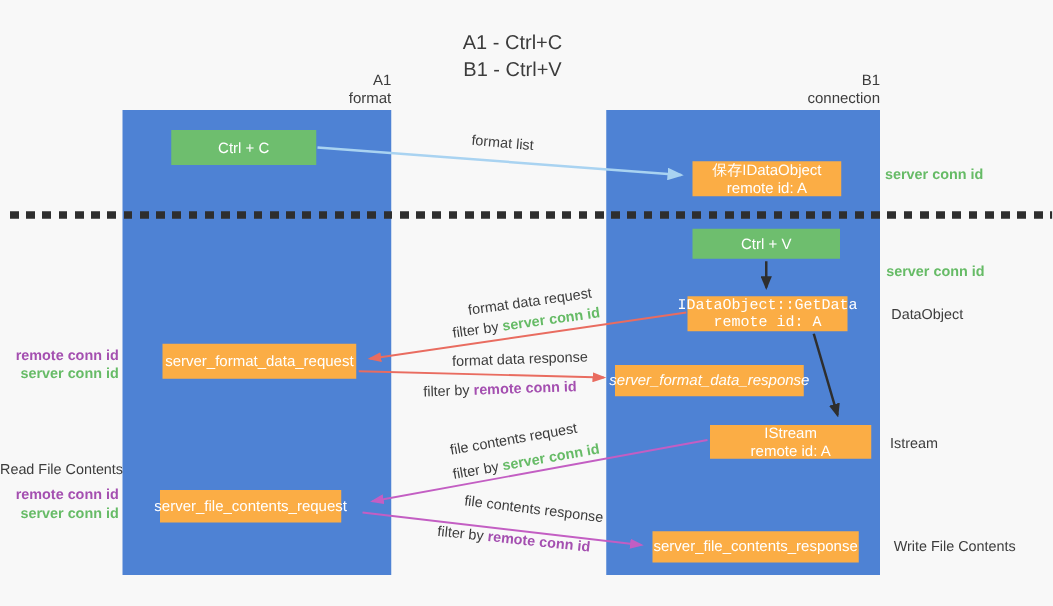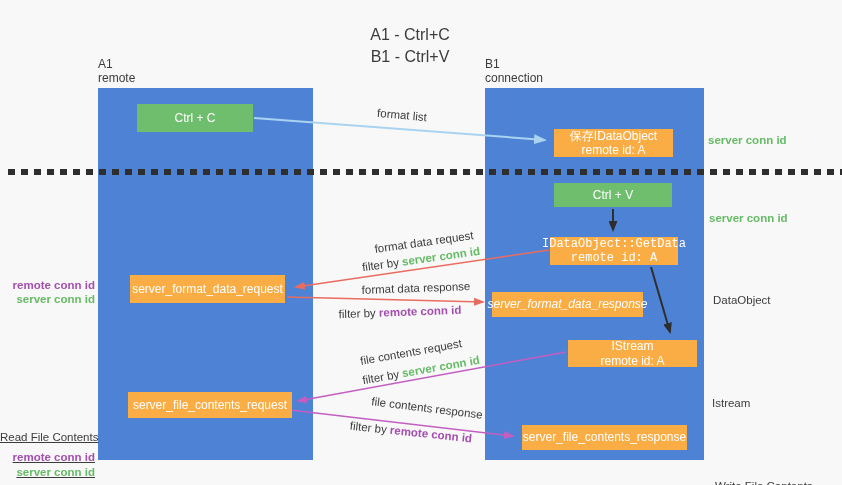--- a/index.html
+++ b/index.html
@@ -1,50 +1,50 @@
 <!DOCTYPE html>
 <html style="--column-blue: #4e82d4; --box-green: #6ebe6e; --box-orange: #fbad45; --arrow-light-blue: #a9d3f1; --arrow-red: #e96c60; --arrow-magenta: #c35ec3; --arrow-black: #2e2e2e; --label-green: #66bb66; --label-purple: #a44fb0; --text-dark: #3c3c3c;"><head>
 <meta charset="utf-8">
 <style>
   html,body{margin:0;padding:0;background:#f8f8f8;}
   .canvas{position:relative;width:842px;height:485px;background:#f8f8f8;
           font-family:"Liberation Sans",sans-serif;color:var(--text-dark);overflow:hidden;}
   .title{position:absolute;left:0;top:24px;width:820px;text-align:center;
          font-size:16px;line-height:1.35;color:var(--text-dark);}
-  .hdr{position:absolute;top:57px;text-align:left;font-size:12px;line-height:1.2;color:var(--text-dark);}
+  .hdr{position:absolute;top:57px;text-align:right;font-size:12px;line-height:1.2;color:var(--text-dark);}
   .col{position:absolute;top:88px;height:372px;background:var(--column-blue);}
   .dotted{position:absolute;left:8px;top:169px;width:834px;height:6px;
           background:repeating-linear-gradient(90deg,var(--arrow-black) 0 7px,transparent 7px 13px);}
   svg.overlay{position:absolute;left:0;top:0;pointer-events:none;}
   .node{position:absolute;display:flex;flex-direction:column;align-items:center;justify-content:center;
         color:#ffffff;font-size:12px;line-height:1.2;text-align:center;white-space:nowrap;}
   .green{background:var(--box-green);}
   .orange{background:var(--box-orange);}
   .albl{position:absolute;font-size:11.5px;white-space:nowrap;color:var(--text-dark);
         transform-origin:center;}
   .ctr{transform:translate(-50%,-50%);}
   .side{position:absolute;font-size:11.5px;white-space:nowrap;line-height:1.25;}
   .green-t{color:var(--label-green);font-weight:bold;}
   .purple-t{color:var(--label-purple);font-weight:bold;}
-  .dark-t{color:var(--text-dark);margin-top:48px;}
+  .dark-t{color:var(--text-dark);}
   .right-align{text-align:right;}
 </style>
 </head>
 <body>
 
 <div class="canvas">
 
   <div class="title">
     <div>A1 - Ctrl+C</div>
     <div>B1 - Ctrl+V</div>
   </div>
 
   <div class="hdr" style="left:98px;width:215px;">
     <div>A1</div>
-    <div>remote</div>
+    <div>format</div>
   </div>
   <div class="hdr" style="left:485px;width:219px;">
     <div>B1</div>
     <div>connection</div>
   </div>
 
   <div class="col" style="left:98px;width:215px;"></div>
   <div class="col" style="left:485px;width:219px;"></div>
 
   <div class="dotted"></div>
@@ -90,21 +90,21 @@
   <div class="node orange" style="left:130px;top:275px;width:155px;height:28px;">
     <div>server_format_data_request</div>
   </div>
   <div class="node orange" style="left:492px;top:292px;width:151px;height:25px;font-style:italic;">
     <div>server_format_data_response</div>
   </div>
   <div class="node orange" style="left:568px;top:340px;width:129px;height:27px;">
     <div>IStream</div>
     <div>remote id: A</div>
   </div>
-  <div class="node orange" style="left:128px;top:392px;width:164px;height:26px;">
+  <div class="node orange" style="left:128px;top:392px;width:145px;height:26px;">
     <div>server_file_contents_request</div>
   </div>
   <div class="node orange" style="left:522px;top:425px;width:165px;height:25px;">
     <div>server_file_contents_response</div>
   </div>
 
   <div class="albl ctr" style="left:402px;top:115px;transform:translate(-50%,-50%) rotate(5deg);">format list</div>
 
   <div class="albl ctr" style="left:424px;top:242px;transform:translate(-50%,-50%) rotate(-8deg);">format data request</div>
   <div class="albl ctr" style="left:421px;top:259px;transform:translate(-50%,-50%) rotate(-8deg);">
@@ -129,19 +129,19 @@
   <div class="side green-t" style="left:708px;top:133px;">server conn id</div>
   <div class="side green-t" style="left:709px;top:211px;">server conn id</div>
   <div class="side dark-t" style="left:713px;top:245px;">DataObject</div>
   <div class="side dark-t" style="left:712px;top:348px;">Istream</div>
   <div class="side dark-t" style="left:715px;top:431px;">Write File Contents</div>
 
   <div class="side right-align" style="left:0;top:278px;width:95px;">
     <div class="purple-t">remote conn id</div>
     <div class="green-t">server conn id</div>
   </div>
-  <div class="side right-align" style="left:0;top:382px;width:95px;text-decoration:underline;">
+  <div class="side right-align" style="left:0;top:369px;width:95px;">
     <div class="dark-t" style="margin-bottom:6px;">Read File Contents</div>
     <div class="purple-t">remote conn id</div>
     <div class="green-t">server conn id</div>
   </div>
 
 </div>
 
 </body></html>

